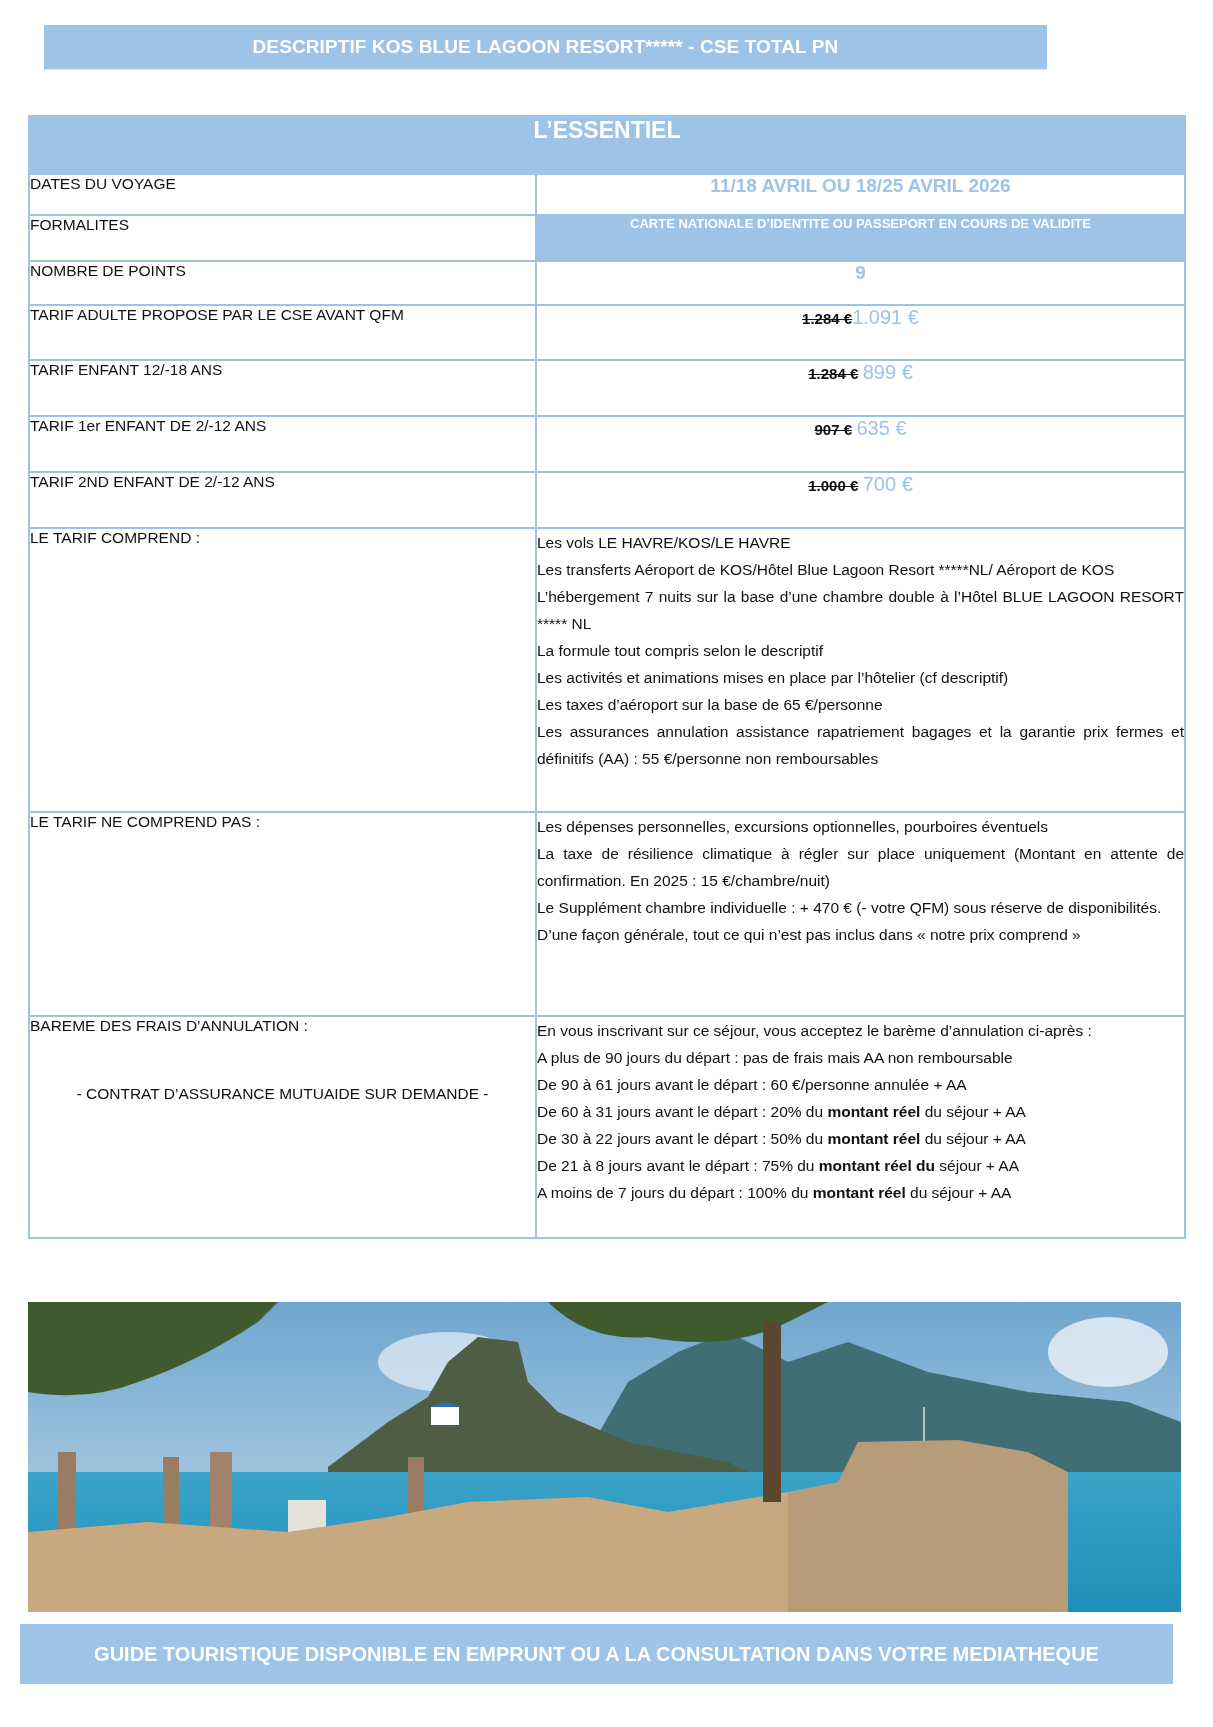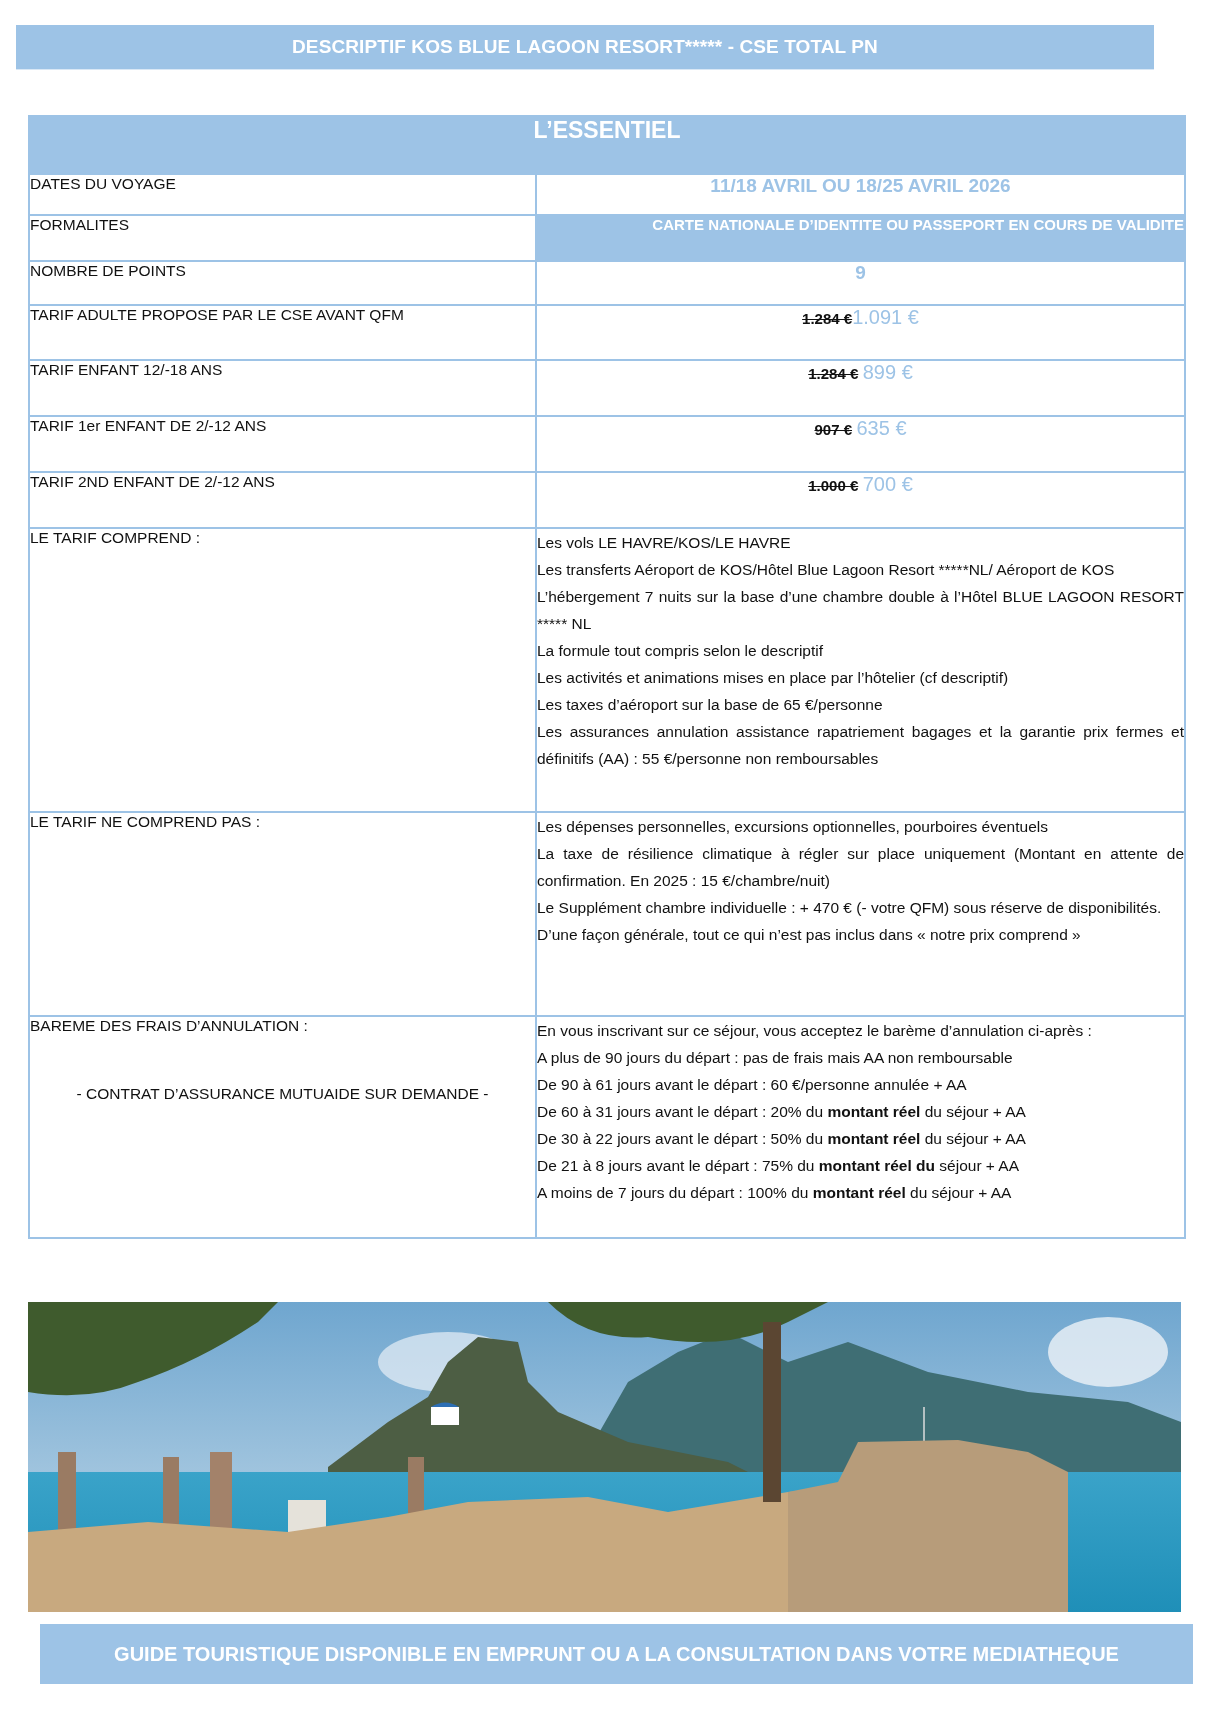--- a/index.html
+++ b/index.html
@@ -1,46 +1,46 @@
 <!DOCTYPE html>
 <html><head>
 <meta charset="utf-8">
 <style>
   html, body { margin: 0; padding: 0; background: #ffffff; }
   body { width: 1213px; height: 1727px; position: relative; font-family: "Liberation Sans", sans-serif; color: #111; }
   .title-bar {
-    position: absolute; left: 16px; top: 25px; width: 1138px; height: 44px;
+    position: absolute; left: 44px; top: 25px; width: 1003px; height: 44px;
     background: #9dc3e6; color: #ffffff; font-weight: bold; font-size: 19px;
     display: flex; align-items: center; justify-content: center; letter-spacing: 0.1px;
     border-bottom: 1px solid #d9e7f5;
   }
   table.main {
     position: absolute; left: 28px; top: 115px; width: 1156px;
     border-collapse: collapse; table-layout: fixed;
     border: 2px solid #9dc3e6;
   }
   table.main td, table.main th { border: 2px solid #9dc3e6; vertical-align: top; padding: 0; }
   th.head {
     background: #9dc3e6; color: #ffffff; font-size: 23px; font-weight: bold;
     height: 56px; text-align: center; vertical-align: middle; margin-top: 11px;
   }
   td.label { font-size: 15.5px; padding: 8px 6px 0 7px; }
   td.val-center { text-align: center; color: #9dc3e6; font-weight: bold; font-size: 19px; vertical-align: middle; }
-  td.val-filled { background: #9dc3e6; color: #ffffff; font-weight: bold; font-size: 15px; text-align: right; vertical-align: middle; }
+  td.val-filled { background: #9dc3e6; color: #ffffff; font-weight: bold; font-size: 13px; text-align: center; vertical-align: middle; }
   td.price { text-align: center; padding-top: 10px; border-radius: 16px; }
   .old-price { text-decoration: line-through; font-weight: bold; font-size: 15px; color: #111; }
   .new-price { color: #9dc3e6; font-size: 20px; }
   td.list { font-size: 15.5px; line-height: 27px; padding: 7px 6px 4px 5px; text-align: justify; }
   td.list div { margin: 0; }
   .centered-note { display: block; text-align: center; margin-top: 50px; }
   .photo {
     position: absolute; left: 28px; top: 1302px; width: 1153px; height: 310px; overflow: hidden;
   }
   .footer-bar {
-    position: absolute; left: 40px; top: 1624px; width: 1153px; height: 60px;
+    position: absolute; left: 20px; top: 1624px; width: 1153px; height: 60px;
     background: #9dc3e6; color: #ffffff; font-weight: bold; font-size: 20px;
     display: flex; align-items: center; justify-content: center;
   }
   b.strong { font-weight: bold; }
 </style>
 </head>
 <body>
 
 <div class="title-bar">
   <span>DESCRIPTIF KOS BLUE LAGOON RESORT***** - CSE TOTAL PN</span>

